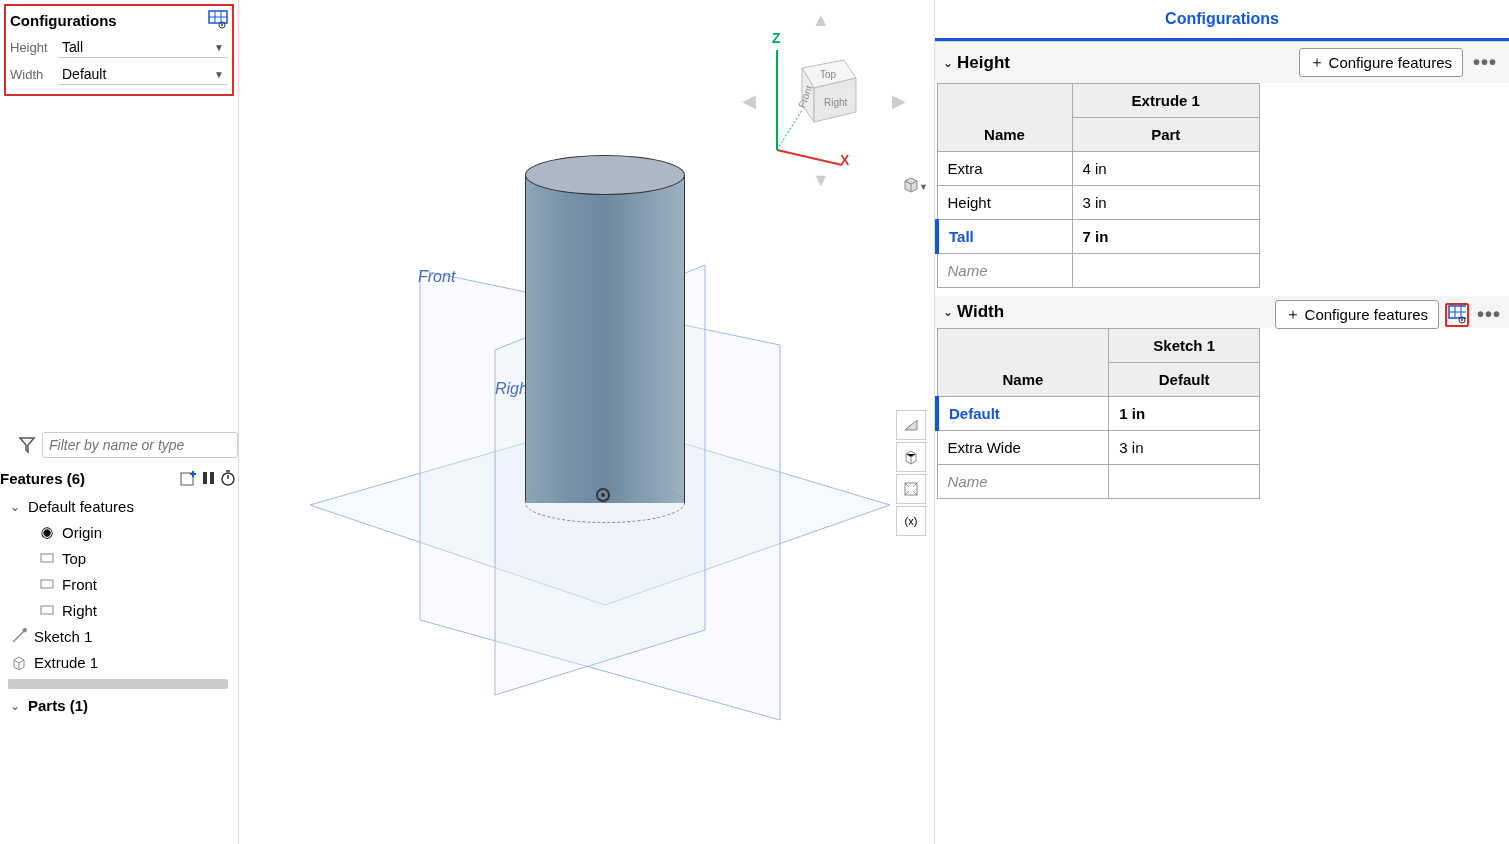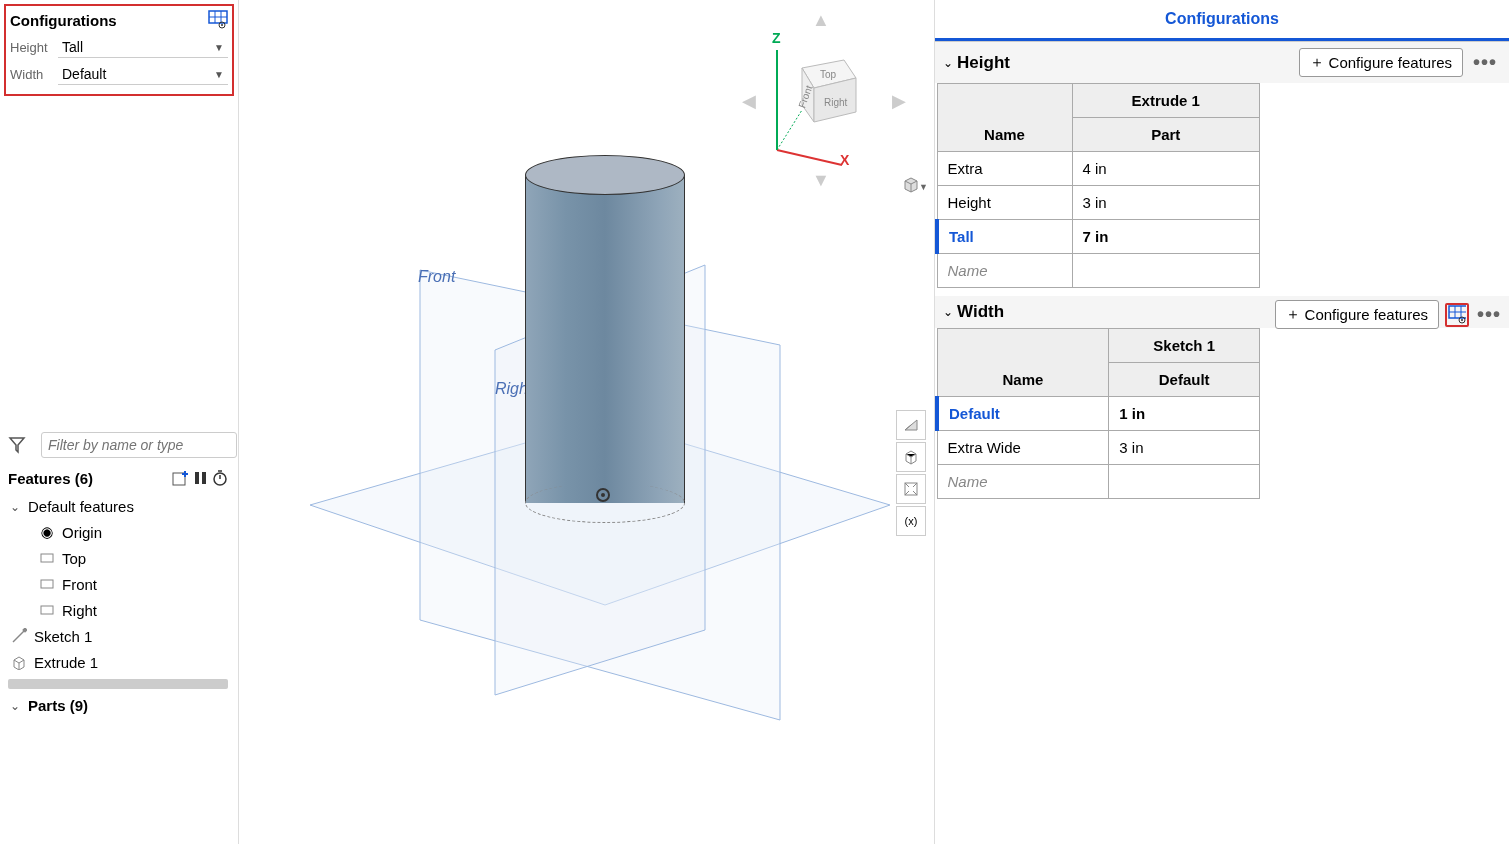--- a/index.html
+++ b/index.html
@@ -8,25 +8,25 @@
 
 .left-sidebar { position: absolute; left: 0; top: 0; width: 239px; height: 844px; border-right: 1px solid #ddd; background: #fff; }
 
 .config-panel { border: 2px solid #d32f2f; margin: 4px; padding: 4px 4px 6px 4px; }
 .config-panel-header { display: flex; justify-content: space-between; align-items: center; font-size: 15px; font-weight: bold; margin-bottom: 4px; }
 .config-row { display: flex; align-items: center; gap: 6px; font-size: 14px; padding: 3px 0; color: #666; }
 .config-row label { font-size: 13px; min-width: 42px; }
 .config-row .dropdown { flex: 1; border-bottom: 1px solid #ccc; display: flex; justify-content: space-between; align-items: center; padding: 2px 4px; color: #000; }
 .config-row .dropdown .caret { font-size: 10px; color: #555; }
 
-.filter-row { display: flex; align-items: center; gap: 15px; padding: 6px 8px; margin-top: 330px; }
+.filter-row { display: flex; align-items: center; gap: 6px; padding: 6px 18px; margin-top: 330px; }
 .filter-icon { width: 20px; height: 20px; display: flex; align-items: center; justify-content: center; }
 .filter-input { flex: 1; border: 1px solid #ccc; border-radius: 3px; padding: 4px 6px; font-size: 14px; font-style: italic; color: #888; }
 
-.features-header { display: flex; align-items: center; padding: 4px 8px; font-size: 15px; font-weight: bold; gap: 0; }
+.features-header { display: flex; align-items: center; padding: 4px 0; font-size: 15px; font-weight: bold; gap: 0; }
 .features-header .spacer { flex: 1; }
 .features-header .tool-icon { width: 20px; height: 20px; display: inline-flex; align-items: center; justify-content: center; }
 
 .tree { padding: 2px 4px; font-size: 15px; }
 .tree-item { display: flex; align-items: center; gap: 6px; padding: 4px 6px; cursor: default; }
 .tree-item .chev { width: 12px; font-size: 12px; color: #555; }
 .tree-item .indent1 { padding-left: 22px; }
 .tree-item .icon-slot { width: 18px; height: 18px; display: inline-flex; align-items: center; justify-content: center; }
 .tree-scroll { height: 10px; background: #ccc; margin: 4px 4px; border-radius: 2px; width: 220px; }
 
@@ -202,21 +202,21 @@
             <path d="M3 6 L8 3 L13 6 L13 13 L8 16 L3 13 Z" fill="none" stroke="#888"></path>
             <path d="M3 6 L8 9 L13 6 M8 9 L8 16" fill="none" stroke="#888"></path>
           </svg>
         </span>
       <span>Extrude 1</span>
     </div>
     <div class="tree-scroll"></div>
 
     <div class="tree-item">
       <span class="chev">⌄</span>
-      <span style="font-weight:bold;">Parts (9)</span>
+      <span style="font-weight:bold;">Parts (1)</span>
     </div>
   </div>
 </div>
 
 <div class="tool-right-of-sidebar">
   <svg width="16" height="16">
       <line x1="2" y1="4" x2="14" y2="4" stroke="#555"></line>
       <line x1="2" y1="8" x2="14" y2="8" stroke="#555"></line>
       <line x1="2" y1="12" x2="14" y2="12" stroke="#555"></line>
       <polyline points="0,6 2,8 0,10" fill="none" stroke="#555"></polyline>

